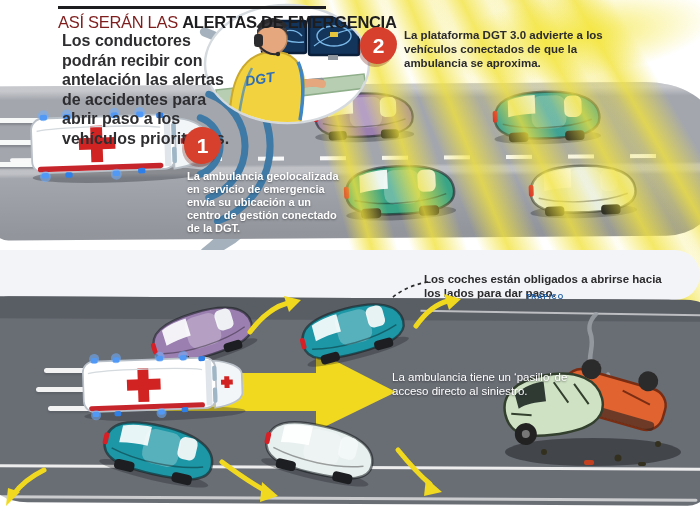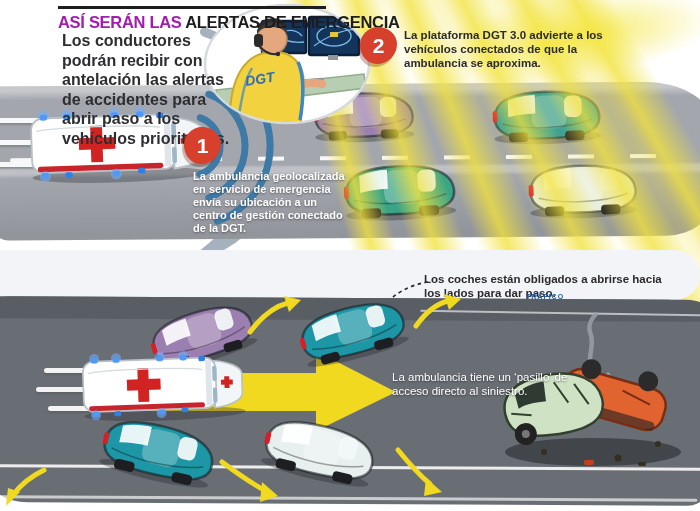--- a/index.html
+++ b/index.html
@@ -25,33 +25,33 @@
   
   .beam{top:-90px;height:430px;opacity:.78;transform:rotate(-22deg);
     background:linear-gradient(90deg,rgba(244,230,60,0),var(--beam-yellow) 45%,rgba(244,230,60,0));}
   #beam-wash{left:436px;top:-6px;width:280px;height:84px;border-radius:50%;
     background:radial-gradient(closest-side,rgba(244,230,60,.85),rgba(244,230,60,0));transform:rotate(-8deg);}
 
   
   #title-block{left:58px;top:6px;width:300px;}
   #title-rule{width:268px;height:3px;background:#1d1d1f;margin-bottom:4px;}
   #page-title{font-size:16.5px;letter-spacing:-.3px;color:#1d1d1f;white-space:nowrap;}
-  #page-title .t-light{font-weight:700;color:#a21caf;}
+  #page-title .t-light{font-weight:400;color:#7f1d1d;}
   #page-title .t-bold{font-weight:700;}
   #intro-text{left:62px;top:31px;width:178px;font-size:16px;font-weight:700;color:#2e2e31;line-height:1.22;}
 
   .badge{width:37px;height:37px;background:var(--accent-red);color:#fff;font-weight:800;font-size:21px;
     display:flex;align-items:center;justify-content:center;border-radius:48% 52% 55% 45%/50% 46% 54% 50%;
     box-shadow:-2px 3px 0 rgba(110,28,18,.30);}
   .badge::after{content:"";position:absolute;left:2px;bottom:-3px;width:10px;height:10px;background:var(--accent-red);
     border-radius:2px 60% 60% 60%;transform:rotate(15deg);z-index:-1;}
   #step1-badge{left:184px;top:127px;}
   #step2-badge{left:360px;top:27px;}
   #step1-text{left:187px;top:170px;width:152px;font-size:11px;font-weight:700;color:#fff;line-height:1.18;
-    text-shadow:0 1px 2px rgba(40,42,48,.55);margin-left:6px;}
+    text-shadow:0 1px 2px rgba(40,42,48,.55);}
   #step2-text{left:404px;top:29px;width:232px;font-size:11.5px;font-weight:700;color:#2b2b2e;line-height:1.2;}
   #open-up-note{left:424px;top:273px;width:256px;font-size:11.5px;font-weight:700;color:#2b2b2e;line-height:1.2;}
   #corridor-note{left:392px;top:371px;width:200px;font-size:11.5px;font-weight:400;color:#fff;line-height:1.2;
     text-shadow:0 1px 2px rgba(30,32,36,.6);}
 
   
   #logo{left:518px;top:293px;width:112px;}
   #logo .logo-top{font-size:7px;font-weight:800;color:var(--logo-blue);letter-spacing:1px;line-height:1;margin-left:8px;}
   #logo .logo-box{display:inline-block;background:var(--logo-blue);color:#fff;font-weight:800;font-style:italic;
     font-size:12.5px;padding:1px 7px 2px 7px;letter-spacing:-.2px;}

